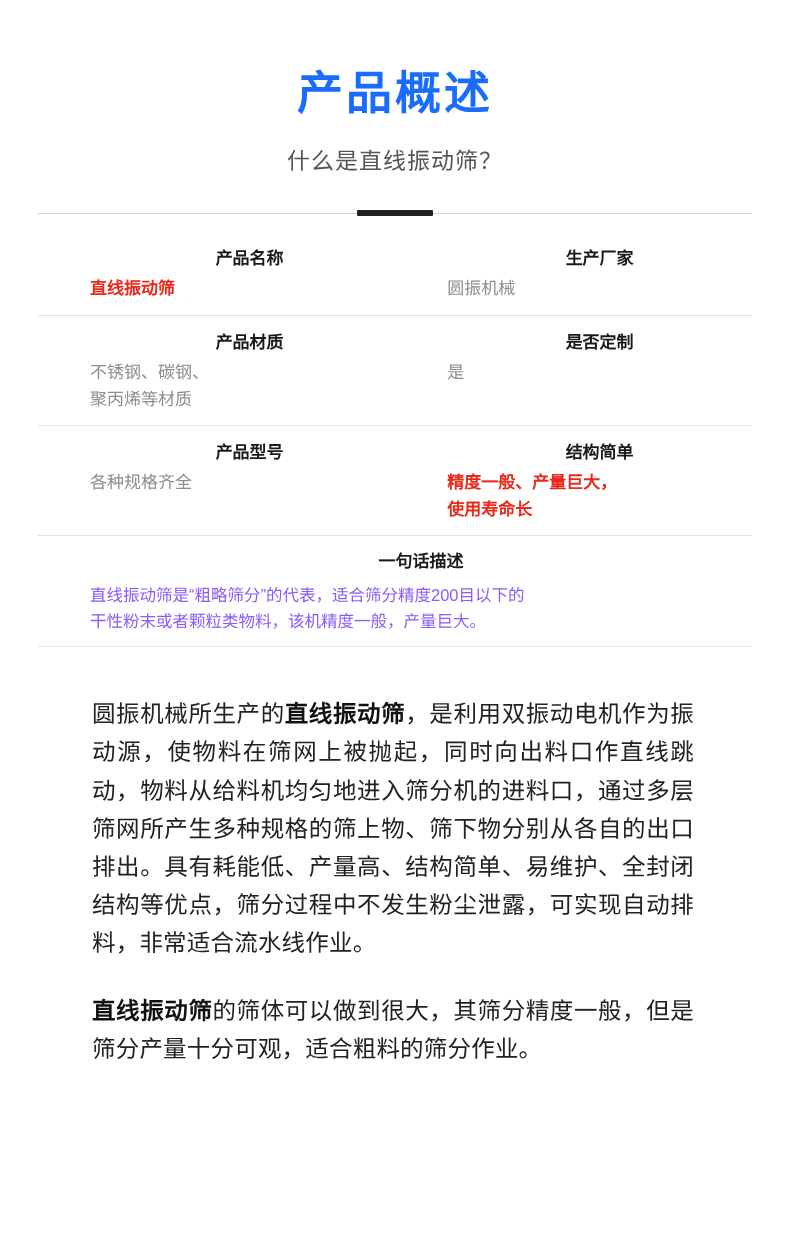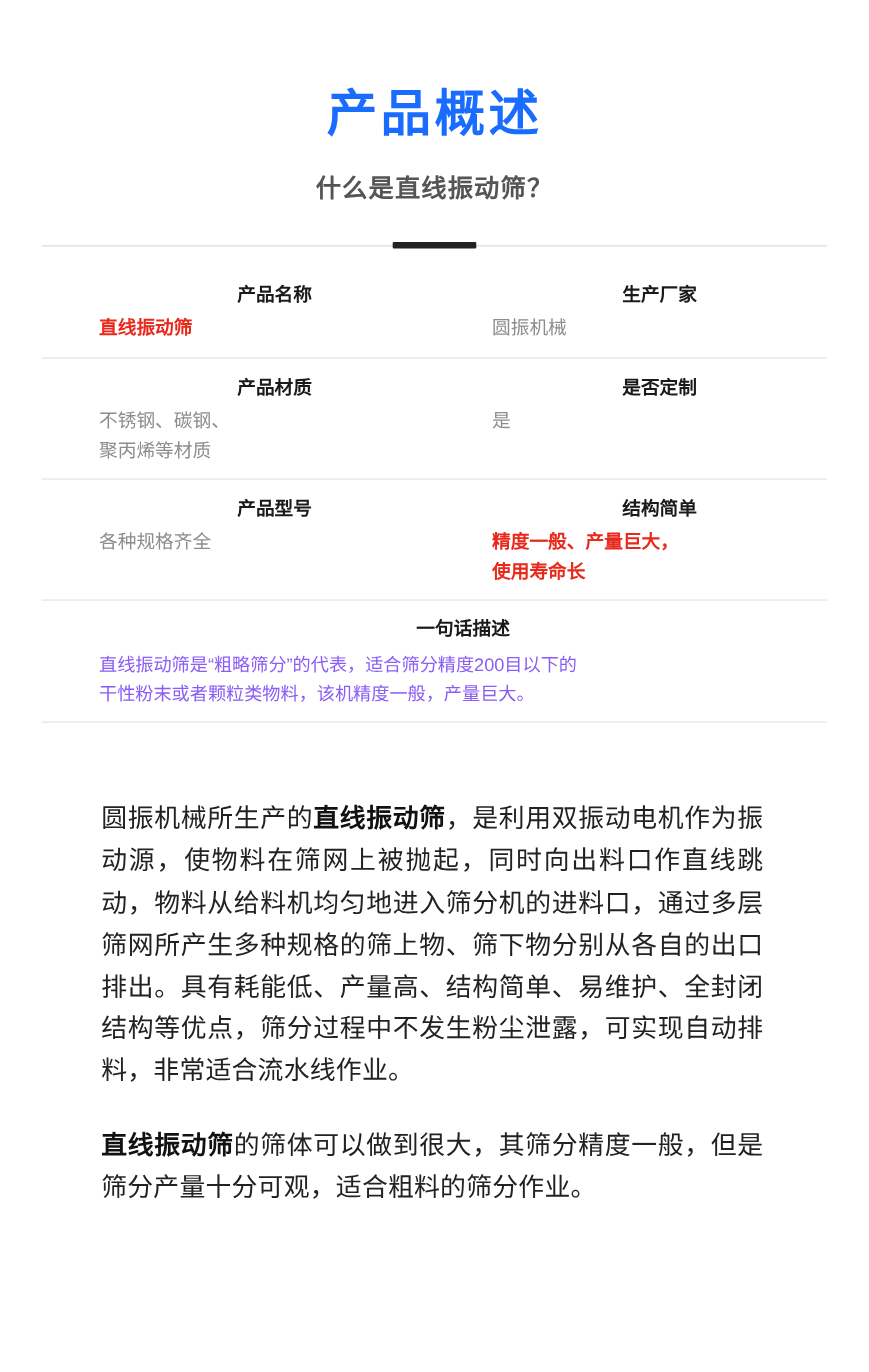--- a/index.html
+++ b/index.html
@@ -24,28 +24,28 @@
   .header {
     text-align: center;
     padding-top: 62px;
   }
   .main-title {
     font-size: 46px;
     font-weight: bold;
     color: #1a6cff;
     letter-spacing: 3px;
     line-height: 1.15;
-    margin: 15px;
+    margin: 5px;
   }
   .sub-title {
     font-size: 23px;
     color: #555555;
     margin: 22px 0 0 0;
     letter-spacing: 1px;
-    font-weight: bold;
+    font-weight: normal;
   }
   .divider-wrap {
     margin-top: 34px;
     position: relative;
     height: 8px;
   }
   .divider-line {
     position: absolute;
     left: 0;
     right: 0;
@@ -107,21 +107,21 @@
     font-size: 16.5px;
     line-height: 1.6;
   }
   .spec-row.desc {
     padding-top: 13px;
   }
   .desc .spec-label { margin-bottom: 7px; }
 
   
   .body-copy {
-    margin-top: 68px;
+    margin-top: 48px;
     padding: 0 58px 0 54px;
   }
   .para {
     font-size: 23.5px;
     line-height: 1.62;
     color: #222222;
     margin: 0 0 30px 0;
     text-align: justify;
     letter-spacing: 0.2px;
   }

